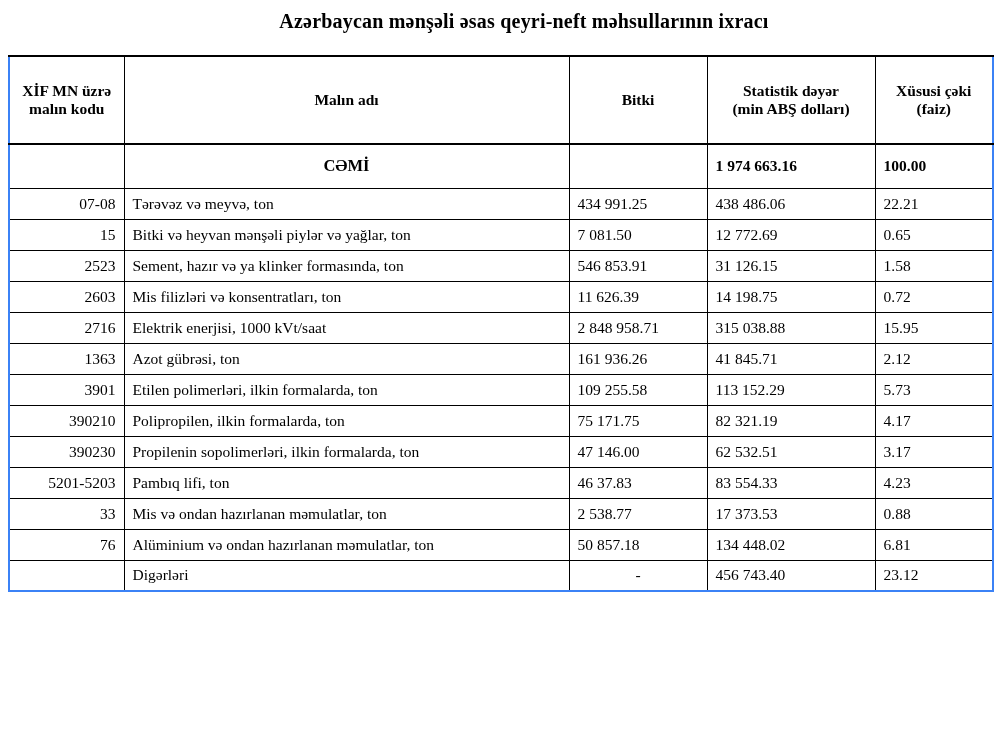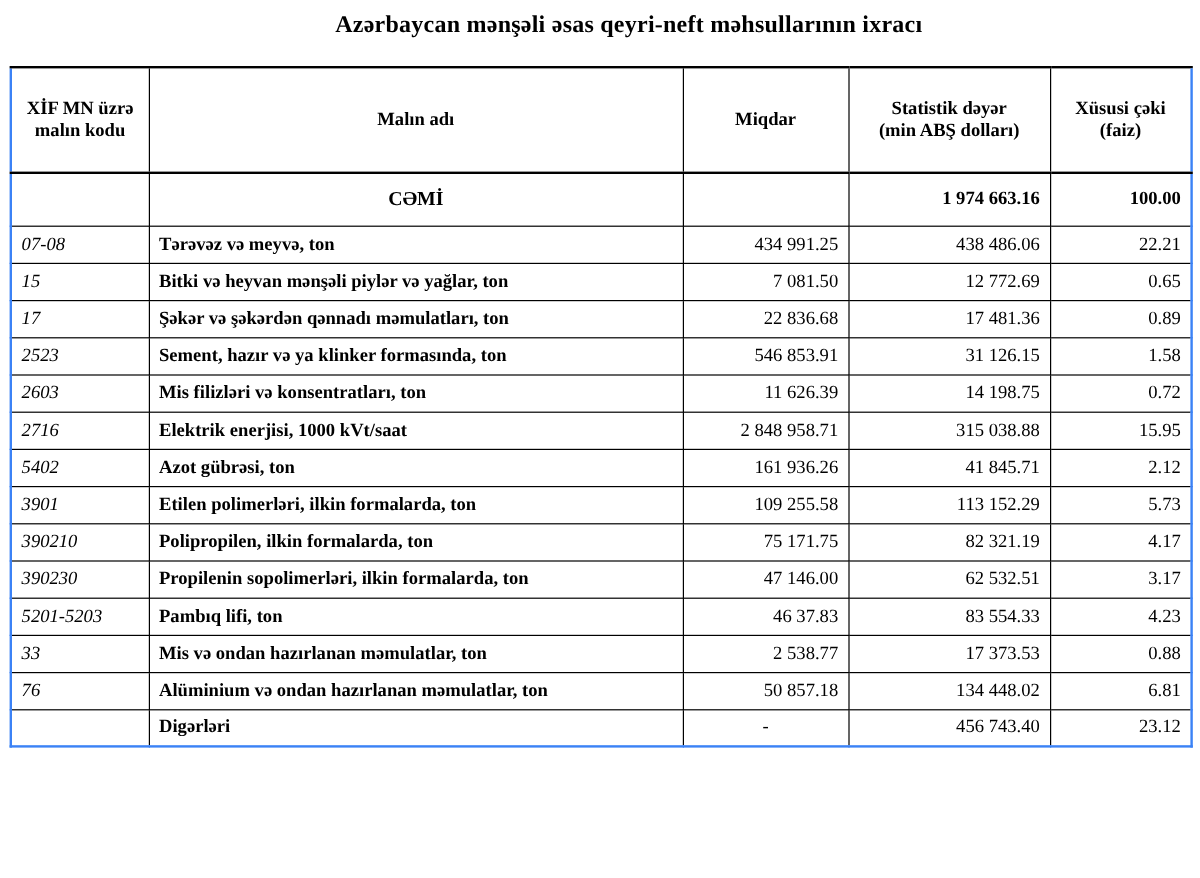--- a/index.html
+++ b/index.html
@@ -51,31 +51,29 @@
     white-space: pre-line;
     font-size: 15.5px;
   }
   col.c-code  { width: 115px; }
   col.c-name  { width: 445px; }
   col.c-qty   { width: 138px; }
   col.c-val   { width: 168px; }
   col.c-share { width: 118px; }
 
   td.code {
-    text-align: left;
+    text-align: right;
     padding-left: 16px;
-    font-style: italic;
   }
   td.name {
     text-align: left;
     padding-left: 14px;
-    font-weight: bold;
   }
   td.num {
-    text-align: right;
+    text-align: left;
     padding-right: 8px;
   }
   td.center {
     text-align: center;
   }
   tr.total-row td {
     font-weight: bold;
     height: 44px;
     margin-left: 32px;
   }
@@ -101,21 +99,21 @@
       <col class="c-qty">
       <col class="c-val">
       <col class="c-share">
     </colgroup>
 
     <thead>
       <tr>
         <th>XİF MN üzrə
 malın kodu</th>
         <th>Malın adı</th>
-        <th>Miqdar</th>
+        <th>Bitki</th>
         <th>Statistik dəyər
 (min ABŞ dolları)</th>
         <th>Xüsusi çəki
 (faiz)</th>
       </tr>
     </thead>
 
     <tbody>
       <tr class="total-row">
         <td class="code"></td>
@@ -135,27 +133,20 @@
           <td class="num">22.21</td>
         </tr>
         <tr class="data-row">
           <td class="code">15</td>
           <td class="name">Bitki və heyvan mənşəli piylər və yağlar, ton</td>
           <td class="num">7 081.50</td>
           <td class="num">12 772.69</td>
           <td class="num">0.65</td>
         </tr>
         <tr class="data-row">
-          <td class="code">17</td>
-          <td class="name">Şəkər və şəkərdən qənnadı məmulatları, ton</td>
-          <td class="num">22 836.68</td>
-          <td class="num">17 481.36</td>
-          <td class="num">0.89</td>
-        </tr>
-        <tr class="data-row">
           <td class="code">2523</td>
           <td class="name">Sement, hazır və ya klinker formasında, ton</td>
           <td class="num">546 853.91</td>
           <td class="num">31 126.15</td>
           <td class="num">1.58</td>
         </tr>
         <tr class="data-row">
           <td class="code">2603</td>
           <td class="name">Mis filizləri və konsentratları, ton</td>
           <td class="num">11 626.39</td>
@@ -163,21 +154,21 @@
           <td class="num">0.72</td>
         </tr>
         <tr class="data-row">
           <td class="code">2716</td>
           <td class="name">Elektrik enerjisi, 1000 kVt/saat</td>
           <td class="num">2 848 958.71</td>
           <td class="num">315 038.88</td>
           <td class="num">15.95</td>
         </tr>
         <tr class="data-row">
-          <td class="code">5402</td>
+          <td class="code">1363</td>
           <td class="name">Azot gübrəsi, ton</td>
           <td class="num">161 936.26</td>
           <td class="num">41 845.71</td>
           <td class="num">2.12</td>
         </tr>
         <tr class="data-row">
           <td class="code">3901</td>
           <td class="name">Etilen polimerləri, ilkin formalarda, ton</td>
           <td class="num">109 255.58</td>
           <td class="num">113 152.29</td>

